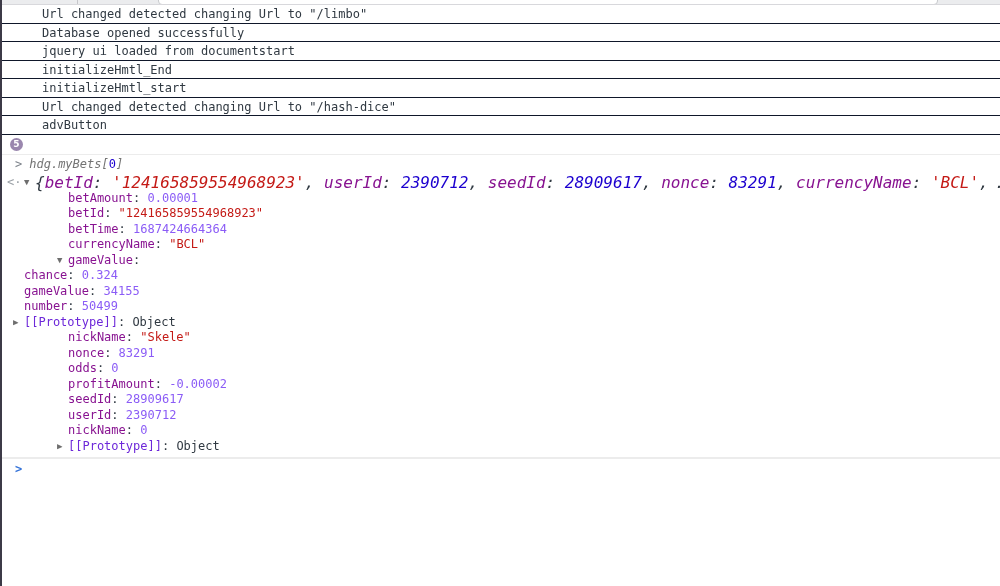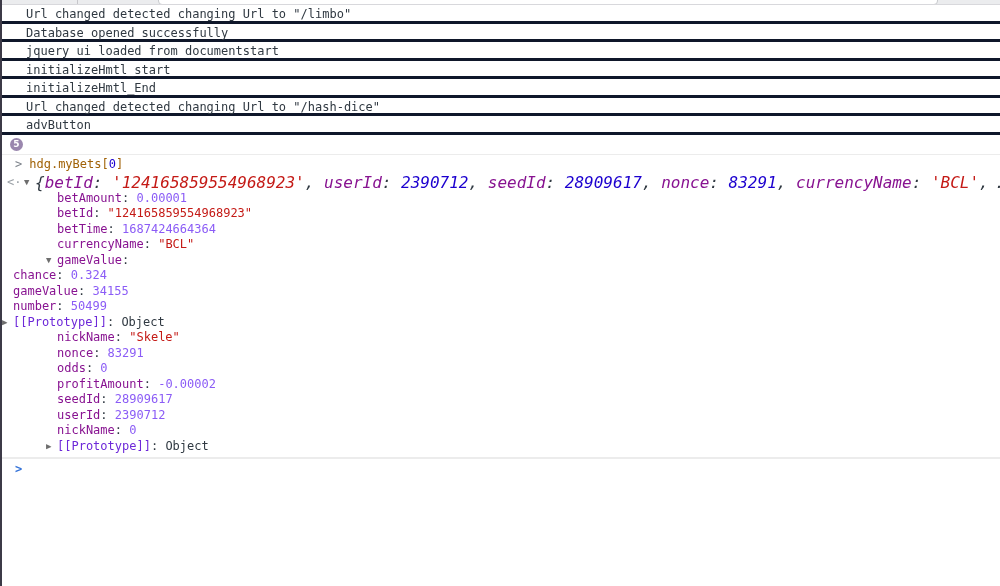--- a/index.html
+++ b/index.html
@@ -28,22 +28,22 @@
   }
   .filter-sliver {
     position:absolute; left:156px; right:62px; top:-5px; height:10px;
     background:#fff;
     border:1px solid #c8cacd;
     border-radius:4px;
   }
   
   .log-row {
     height:18.5px; line-height:18.5px;
-    border-bottom:3px solid #0f172a;
-    padding-left:24px;
+    border-bottom:1px solid #0f172a;
+    padding-left:40px;
     white-space:pre;
     color:#303942;
   }
   
   .badge-row {
     height:20px;
     border-bottom:1px solid #ececec;
     display:flex; align-items:center;
     padding-left:8px;
   }
@@ -55,21 +55,21 @@
     display:flex; align-items:center; justify-content:center;
     font-family:"DejaVu Sans","Liberation Sans",sans-serif;
     cursor:pointer;
   }
   
   .command-row {
     height:19px; line-height:19px;
     white-space:pre;
   }
   .cmd-chevron { color:#7d838b; padding-left:13px; padding-right:7px; }
-  .cmd-text { color:#a16207; }
+  .cmd-text { color:#737373;font-style:italic; }
   .cmd-num { color:#1c00cf; }
   
   .result-block { border-bottom:1px solid #ececec; padding-bottom:3px; }
   .preview-row {
     height:17px; line-height:17px;
     white-space:pre;
     display:flex; align-items:center;
   }
   .result-arrow { color:#9aa0a6; padding-left:5px; width:22px; flex:none; }
   .twisty { color:#6e6e6e; font-size:9px; width:11px; flex:none; cursor:pointer; }
@@ -85,21 +85,21 @@
     color:#fff; font-size:9px; font-weight:bold;
     align-items:center; justify-content:center;
     font-family:"DejaVu Serif","Liberation Serif",serif;
     font-style:italic;
     cursor:pointer;
   }
   
   .tree-row {
     height:15.5px; line-height:15.5px;
     white-space:pre;
-    display:flex; align-items:center;
+    display:flex; align-items:center;margin-left:11px;
   }
   .tree-row .twisty { text-align:left; }
   .indent-1 { padding-left:44px; }
   .indent-2 { }
   .k { color:#881391; }
   .k-proto { color:#6d28d9; }
   .colon { color:#303942; }
   .v-num { color:#8b5cf6; }
   .v-str { color:#c41a16; }
   .v-proto { color:#303942; }
@@ -122,23 +122,23 @@
   </div>
 
   <div>
   <div class="log-row"><span>Url changed detected changing Url to "/limbo"</span></div>
 
 
   <div class="log-row"><span>Database opened successfully</span></div>
 
   <div class="log-row"><span>jquery ui loaded from documentstart</span></div>
 
+  <div class="log-row"><span>initializeHmtl_End</span></div>
+
   <div class="log-row"><span>initializeHmtl_start</span></div>
-
-  <div class="log-row"><span>initializeHmtl_End</span></div>
 
   <div class="log-row"><span>Url changed detected changing Url to "/hash-dice"</span></div>
 
   <div class="log-row"><span>advButton</span></div>
 </div>
 
   <div class="badge-row">
     <span class="count-badge">5</span>
   </div>
 

